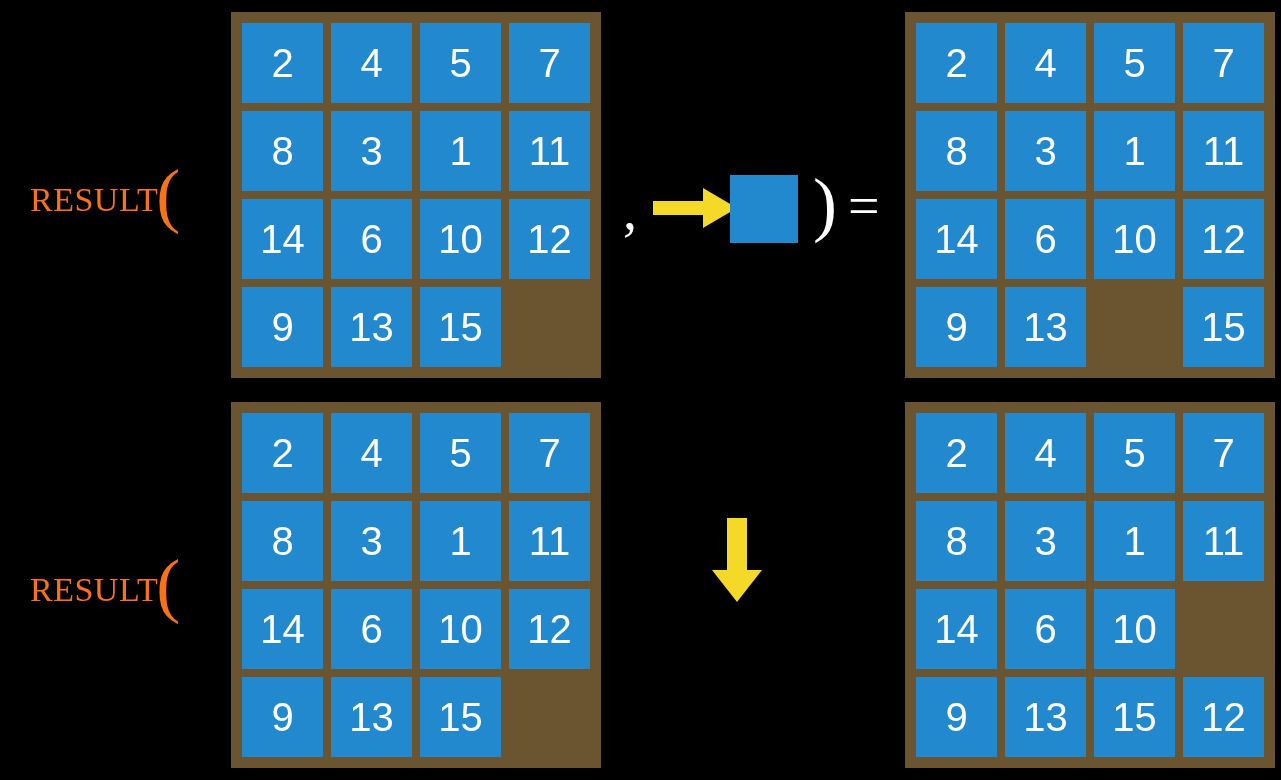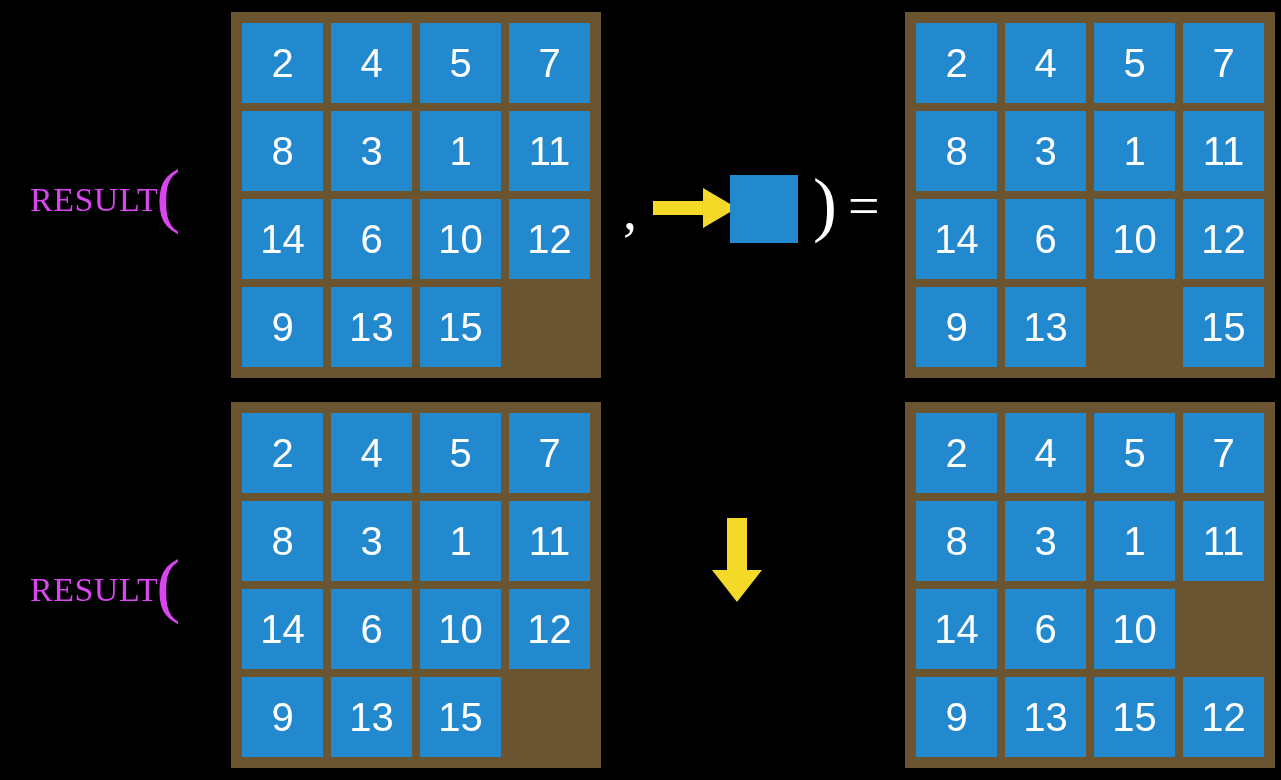--- a/index.html
+++ b/index.html
@@ -32,21 +32,21 @@
   }
   .eq-row.row-top    { top: 0; }
   .eq-row.row-bottom { top: 390px; }
 
   
   .result-label {
     position: absolute;
     left: 30px;
     top: 50%;
     transform: translateY(-50%);
-    color: #d946ef;
+    color: #f97316;
     font-family: "Liberation Serif", serif;
     font-size: 46px;
     line-height: 1;
     letter-spacing: 0.5px;
     white-space: nowrap;
     display: flex;
     align-items: baseline;
   }
   .result-label .rl-word {
     font-variant: small-caps;

